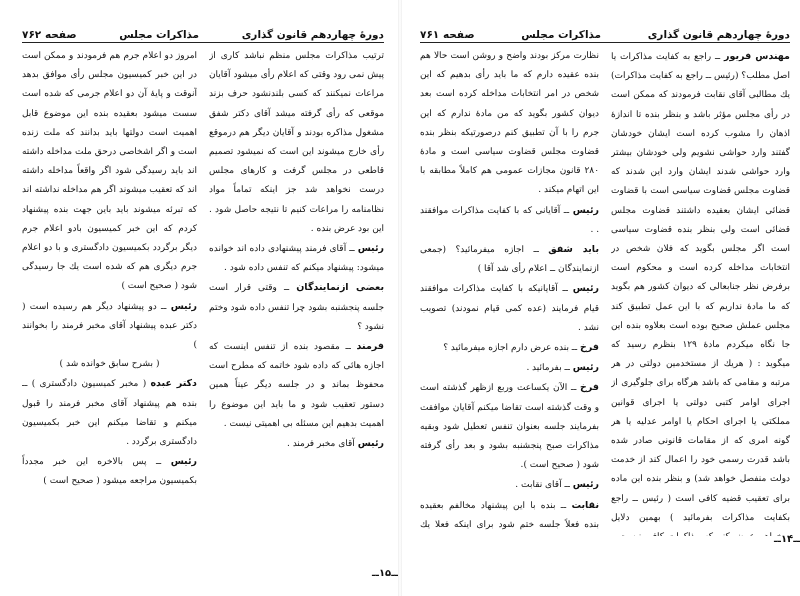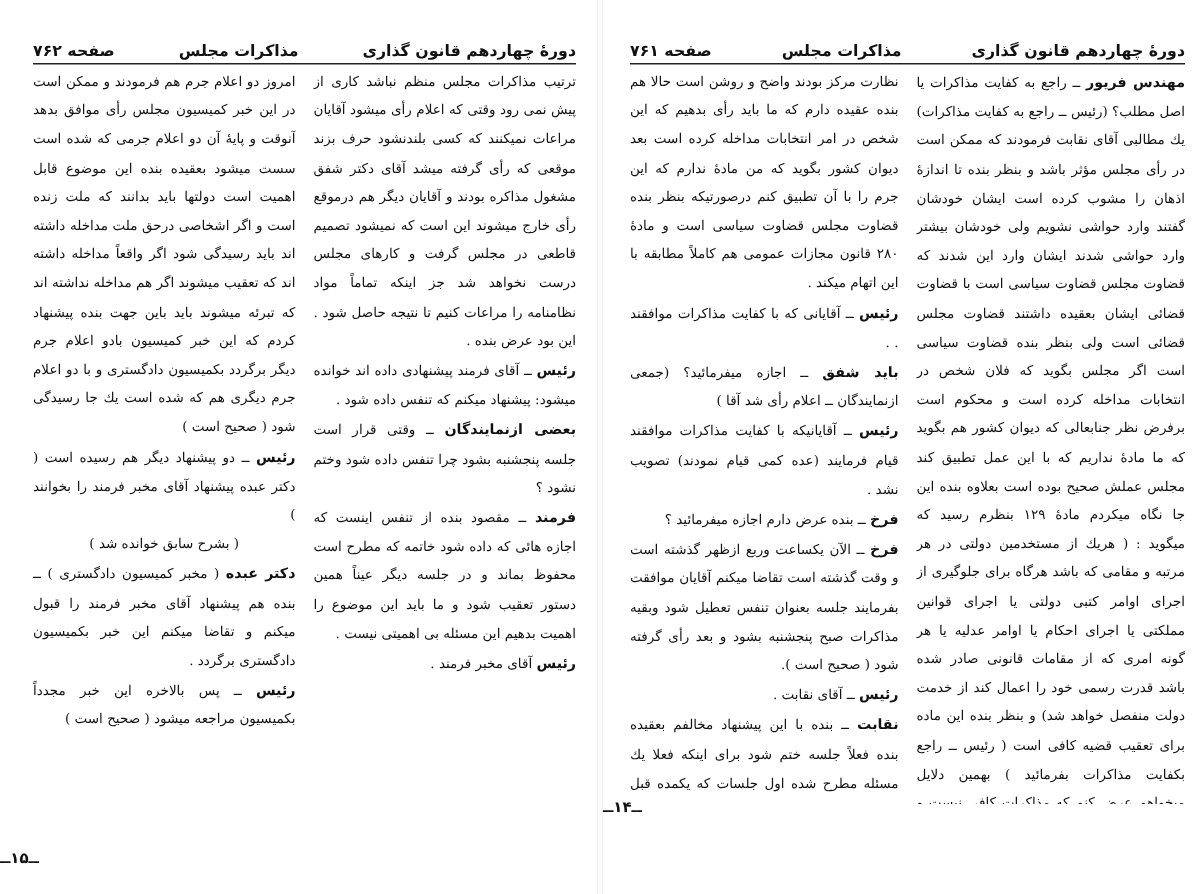--- a/index.html
+++ b/index.html
@@ -17,21 +17,21 @@
   .header span { white-space:nowrap; }
   .cols { position:absolute; top:46px; left:22px; right:14px; bottom:60px;
           display:flex; gap:12px; }
   .page.right .cols { left:18px; right:10px; }
   .col { flex:1; font-size:9px; line-height:19.2px; text-align:justify;
          overflow:hidden; font-family:"DejaVu Serif", serif; }
   .para { margin:0; }
   .speaker { font-weight:bold; font-family:"DejaVu Sans", sans-serif; font-size:9.5px; }
   .center { text-align:center; }
   .bold { font-weight:bold; font-family:"DejaVu Sans", sans-serif;margin-top:43px; }
-  .folio { position:absolute; bottom:20px; left:0; right:0; text-align:left;
+  .folio { position:absolute; bottom:20px; left:0; right:0; text-align:right;
            font-size:10px; font-weight:bold; direction:ltr; }
   .page.left .folio { bottom:18px; }
   .page.right .folio { bottom:52px; }
 </style>
 </head>
 <body>
 
 <div class="page left">
   <div class="header">
     <span>دورهٔ چهاردهم قانون گذاری</span>
@@ -71,19 +71,20 @@
   <div class="cols">
     <div class="col">
         <p class="para"><span class="speaker">مهندس فریور</span> <span>ــ راجع به کفایت مذاکرات یا اصل مطلب؟ (رئیس ــ راجع به کفایت مذاکرات) یك مطالبی آقای نقابت فرمودند که ممکن است در رأی مجلس مؤثر باشد و بنظر بنده تا اندازهٔ اذهان را مشوب کرده است ایشان خودشان گفتند وارد حواشی نشویم ولی خودشان بیشتر وارد حواشی شدند ایشان وارد این شدند که قضاوت مجلس قضاوت سیاسی است با قضاوت قضائی ایشان بعقیده داشتند قضاوت مجلس قضائی است ولی بنظر بنده قضاوت سیاسی است اگر مجلس بگوید که فلان شخص در انتخابات مداخله کرده است و محکوم است برفرض نظر جنابعالی که دیوان کشور هم بگوید که ما مادهٔ نداریم که با این عمل تطبیق کند مجلس عملش صحیح بوده است بعلاوه بنده این جا نگاه میکردم مادهٔ ۱۲۹ بنظرم رسید که میگوید : ( هریك از مستخدمین دولتی در هر مرتبه و مقامی که باشد هرگاه برای جلوگیری از اجرای اوامر کتبی دولتی یا اجرای قوانین مملکتی یا اجرای احکام یا اوامر عدلیه یا هر گونه امری که از مقامات قانونی صادر شده باشد قدرت رسمی خود را اعمال کند از خدمت دولت منفصل خواهد شد) و بنظر بنده این ماده برای تعقیب قضیه کافی است ( رئیس ــ راجع بکفایت مذاکرات بفرمائید ) بهمین دلایل میخواهم عرض کنم که مذاکرات کافی نیست و موادی هست که منطبق با جرم میکند ، و اجازه بفرمائید که بنده عرایض خودم را عرض کنم ما نباید سنگ اشخاص را زیاد بسینه بزنیم آقا دو عمل شده است در این مملکت که یکی سهواً انجام شده و یکی هم عمداً و بنظر بنده این دو عمل موجب شد که ما متواستیم آنطور که باید از مجلس و حکومت ملی استفاده کنیم یکی را سهواً مرحوم ذکاءالملك فروغی کرد که میبایستی روز بیست وسوم شهریور مجلس را خاتمه داده باشد و انتخابات را تجدید کرده باشد و سهواً آنرا نکرد و دیگر دو یکی هم عمل سهیلی که در امر انتخابات این دخالت را کرد این کار تمام چیزهای این مملکت صدمه زد پس اینقدر سنگ یك چنین شخصی را به سینه نزنید من میدانم دخالت این شخص در امر انتخابات به خود آقای طباطبائی رئیس مجلس هم که رئیس انجمن</span></p>
       </div>
     <div class="col">
         <p class="para"><span>نظارت مرکز بودند واضح و روشن است حالا هم بنده عقیده دارم که ما باید رأی بدهیم که این شخص در امر انتخابات مداخله کرده است بعد دیوان کشور بگوید که من مادهٔ ندارم که این جرم را با آن تطبیق کنم درصورتیکه بنظر بنده قضاوت مجلس قضاوت سیاسی است و مادهٔ ۲۸۰ قانون مجازات عمومی هم کاملاً مطابقه با این اتهام میکند .</span></p>
         <p class="para"><span class="speaker">رئیس</span> <span>ــ آقایانی که با کفایت مذاکرات موافقند . .</span></p>
         <p class="para"><span class="speaker">باید شفق</span> <span>ــ اجازه میفرمائید؟ (جمعی ازنمایندگان ــ اعلام رأی شد آقا )</span></p>
         <p class="para"><span class="speaker">رئیس</span> <span>ــ آقایانیکه با کفایت مذاکرات موافقند قیام فرمایند (عده کمی قیام نمودند) تصویب نشد .</span></p>
         <p class="para"><span class="speaker">فرخ</span> <span>ــ بنده عرض دارم اجازه میفرمائید ؟</span></p>
+        <p class="para"><span class="speaker">رئیس</span> <span>ــ بفرمائید .</span></p>
         <p class="para"><span class="speaker">فرخ</span> <span>ــ الآن یکساعت وربع ازظهر گذشته است و وقت گذشته است تقاضا میکنم آقایان موافقت بفرمایند جلسه بعنوان تنفس تعطیل شود وبقیه مذاکرات صبح پنجشنبه بشود و بعد رأی گرفته شود ( صحیح است ).</span></p>
         <p class="para"><span class="speaker">رئیس</span> <span>ــ آقای نقابت .</span></p>
         <p class="para"><span class="speaker">نقابت</span> <span>ــ بنده با این پیشنهاد مخالفم بعقیده بنده فعلاً جلسه ختم شود برای اینکه فعلا یك مسئله مطرح شده اول جلسات که یکمده قبل از دستور مذاکره میفرمایند و بعد هم یك مدتی راجع بدستور مذاکره میشود بعد که یك مطلبی مطرح میشود و مدتی وقت آقایان صرف میشود تا میخواهد منطق تأثیر خودش را در آتمسفر مجلس بکند مواجه باپیشنهاد ختم جلسه میشویم این است که هیچ کاری تمام نمیشود و جلسه دیگر هم همین ترتیب خواهد بود این است که بنده با ختم جلسه مخالفم .</span></p>
       </div>
   </div>
   <div class="folio">ــ۱۴ــ</div>
 </div>
 
 </body></html>

